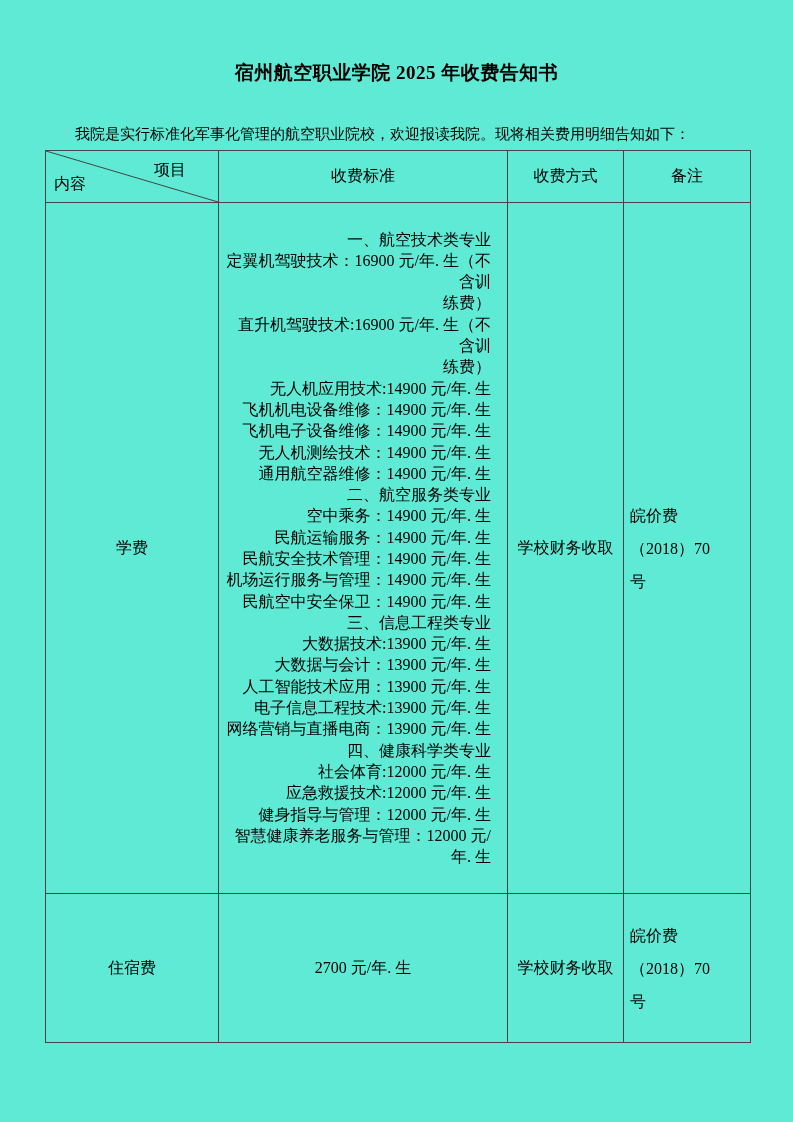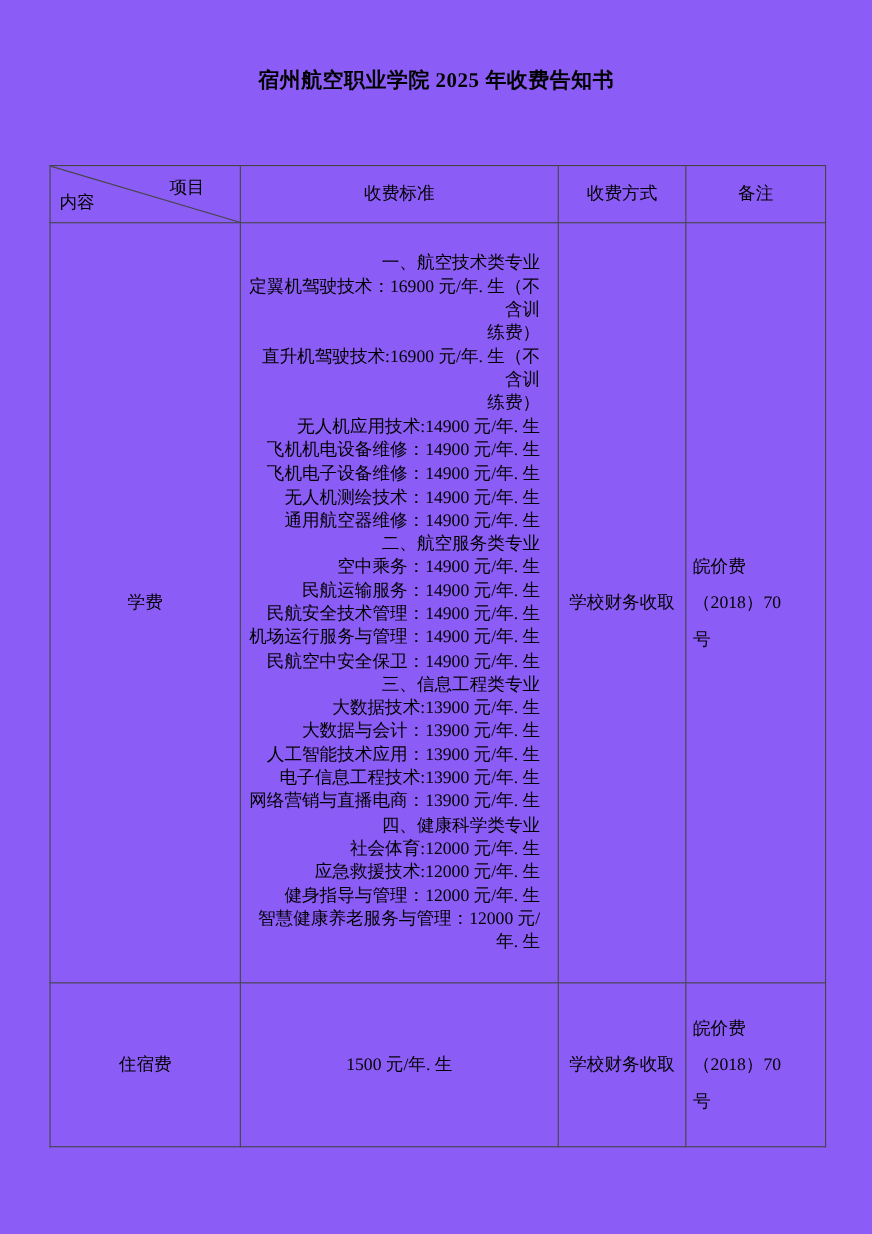--- a/index.html
+++ b/index.html
@@ -1,20 +1,20 @@
 <!DOCTYPE html>
 <html><head>
 <meta charset="utf-8">
 <style>
   html, body { margin: 0; padding: 0; background: #ffffff; }
   .page {
     position: relative;
     width: 793px;
     height: 1122px;
-    background: #8b5cf6;
+    background: #5eead4;
     color: #000000;
     font-family: "Liberation Serif", "DejaVu Serif", serif;
     overflow: hidden;
   }
   .title {
     position: absolute;
     top: 60px; left: 0;
     width: 100%;
     text-align: center;
     font-size: 19px;
@@ -69,20 +69,21 @@
   }
 </style>
 </head>
 <body>
 
 <div class="page">
 
   <div class="title">宿州航空职业学院 2025 年收费告知书</div>
 
 
+  <div class="intro">我院是实行标准化军事化管理的航空职业院校，欢迎报读我院。现将相关费用明细告知如下：</div>
 
   <table class="fee-table">
     <colgroup>
       <col style="width:173px">
       <col style="width:289px">
       <col style="width:116px">
       <col style="width:127px">
     </colgroup>
     <tbody>
       <tr style="height:52px;">
@@ -128,21 +129,21 @@
 健身指导与管理：12000 元/年. 生
 智慧健康养老服务与管理：12000 元/年. 生</td>
         <td class="cell-method">学校财务收取</td>
         <td class="cell-remark">皖价费
 （2018）70
 号</td>
       </tr>
 
       <tr style="height:149px;">
         <td class="cell-item">住宿费</td>
-        <td class="cell-standard-center">1500 元/年. 生</td>
+        <td class="cell-standard-center">2700 元/年. 生</td>
         <td class="cell-method">学校财务收取</td>
         <td class="cell-remark">皖价费
 （2018）70
 号</td>
       </tr>
     </tbody>
   </table>
 
 </div>
 

